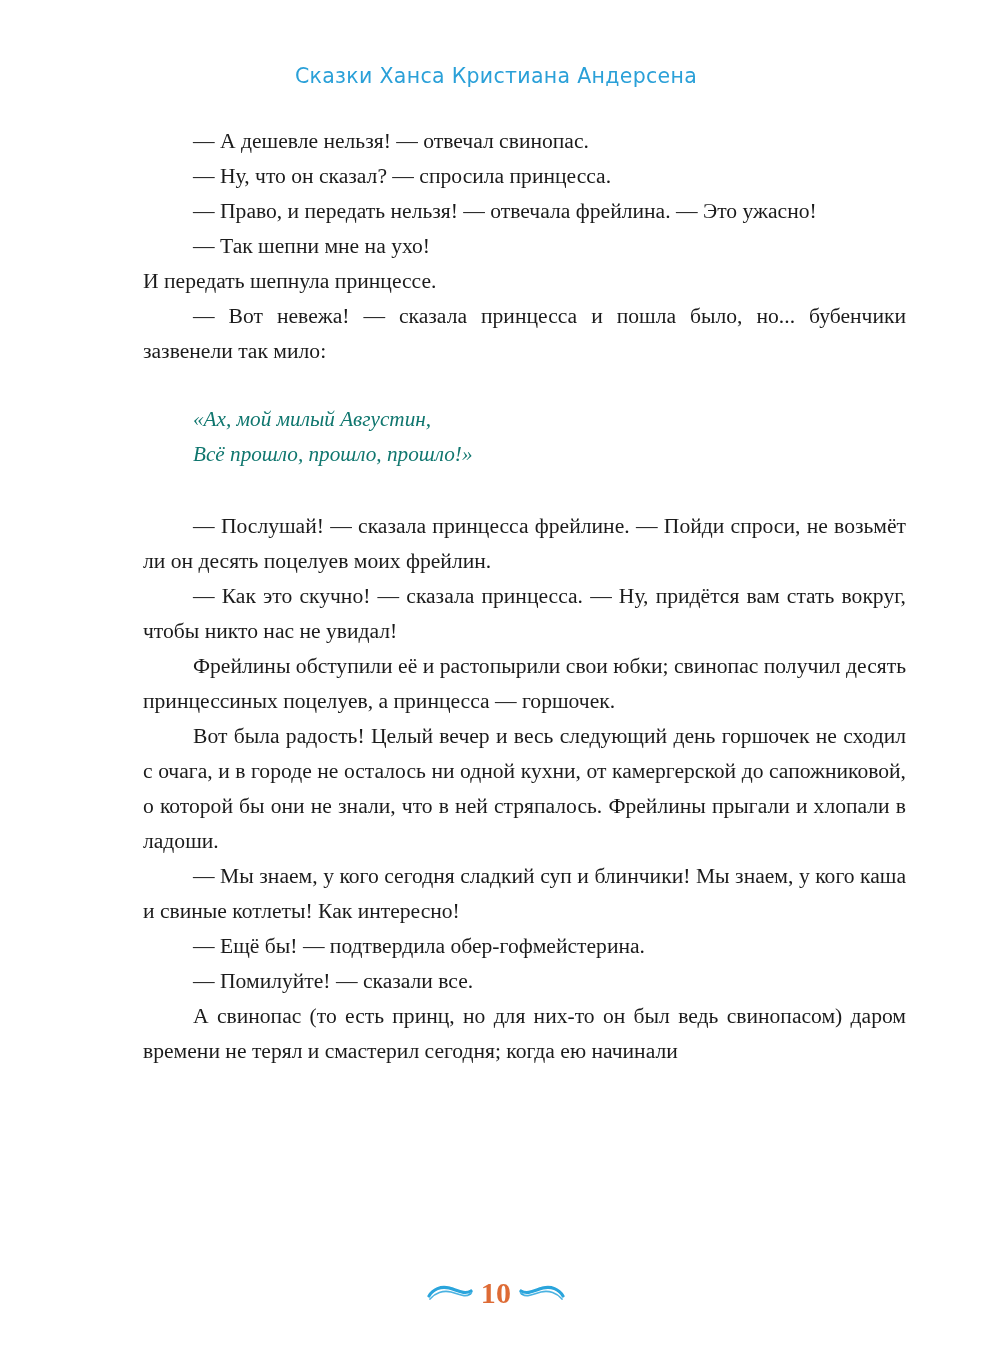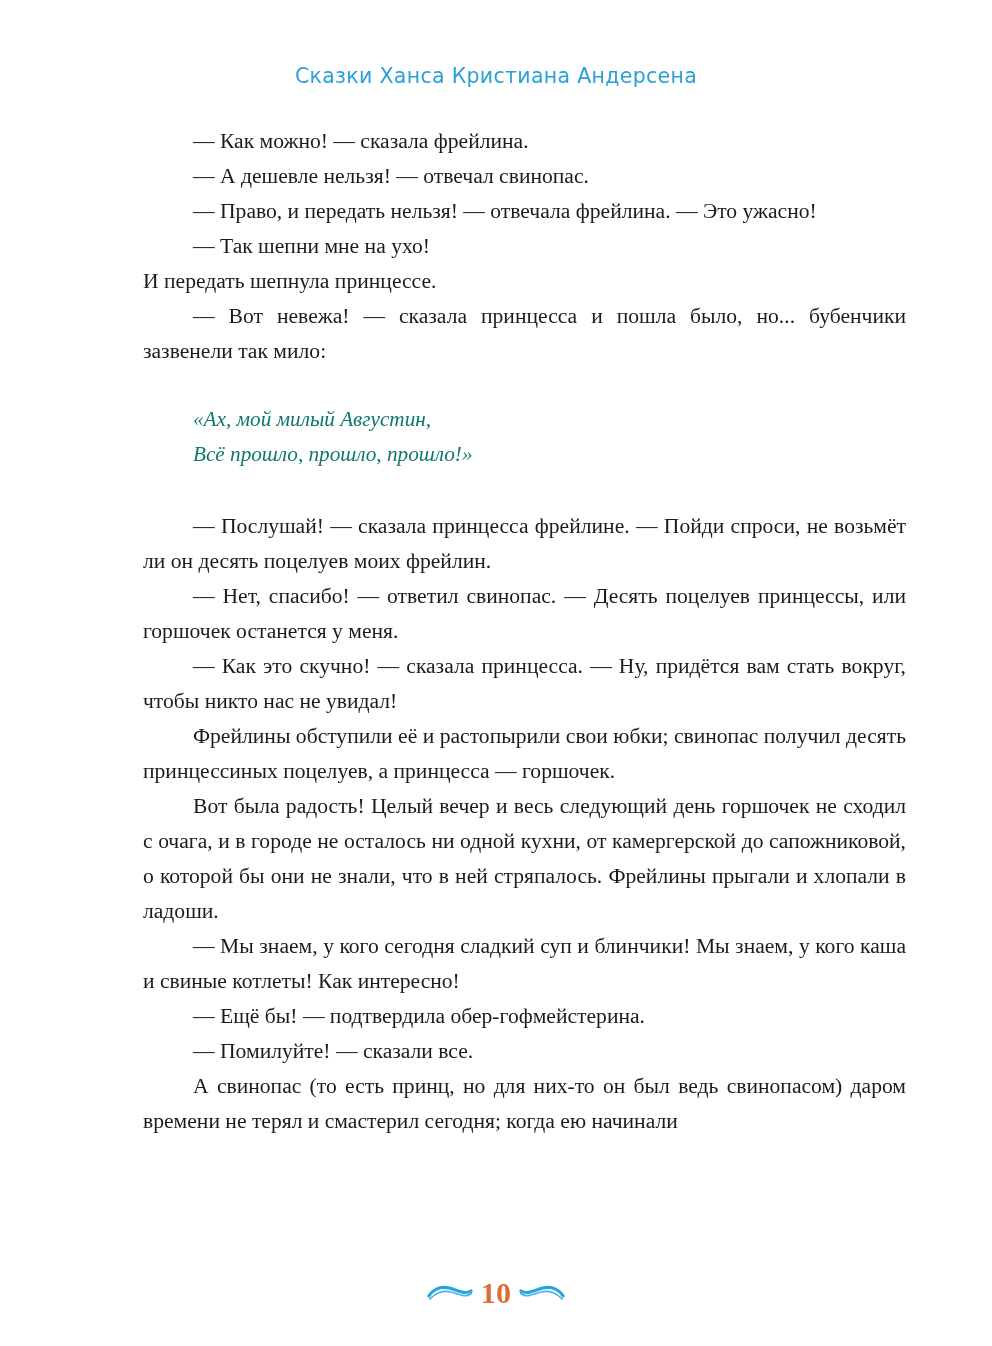--- a/index.html
+++ b/index.html
@@ -115,38 +115,37 @@
 </style>
 </head>
 <body>
 
 <div class="page">
 
   <div class="running-head">Сказки Ханса Кристиана Андерсена</div>
 
   <div class="textblock">
 
-    <p class="dialogue">— Как можно! — сказала фрейлина.</p>
     <p class="dialogue">— А дешевле нельзя! — отвечал свинопас.</p>
+    <p class="dialogue">— Ну, что он сказал? — спросила принцесса.</p>
     <p class="dialogue">— Право, и передать нельзя! — отвечала фрейлина. — Это ужасно!</p>
     <p class="dialogue">— Так шепни мне на ухо!</p>
     <p class="noindent">И передать шепнула принцессе.</p>
     <p>— Вот невежа! — сказала принцесса и пошла было, но... бубенчики зазвенели так мило:</p>
 
     <div class="spacer-before-verse"></div>
 
     <div class="verse">
       <div class="verse-line">«Ах, мой милый Августин,</div>
       <div class="verse-line">Всё прошло, прошло, прошло!»</div>
     </div>
 
     <div class="spacer-after-verse"></div>
 
     <p>— Послушай! — сказала принцесса фрейлине. — Пойди спроси, не возьмёт ли он десять поцелуев моих фрейлин.</p>
-    <p>— Нет, спасибо! — ответил свинопас. — Десять поцелуев прин­цессы, или горшочек останется у меня.</p>
     <p>— Как это скучно! — сказала принцесса. — Ну, придётся вам стать вокруг, чтобы никто нас не увидал!</p>
     <p>Фрейлины обступили её и растопырили свои юбки; свинопас по­лучил десять принцессиных поцелуев, а принцесса — горшочек.</p>
     <p>Вот была радость! Целый вечер и весь следующий день горшочек не сходил с очага, и в городе не осталось ни одной кухни, от камергерской до сапожниковой, о которой бы они не знали, что в ней стряпалось. Фрейлины прыгали и хлопали в ладоши.</p>
     <p>— Мы знаем, у кого сегодня сладкий суп и блинчики! Мы знаем, у кого каша и свиные котлеты! Как интересно!</p>
     <p class="dialogue">— Ещё бы! — подтвердила обер-гофмейстерина.</p>
     <p class="dialogue">— Помилуйте! — сказали все.</p>
     <p>А свинопас (то есть принц, но для них-то он был ведь свинопасом) даром времени не терял и смастерил сегодня; когда ею начинали</p>
 
   </div>
 

